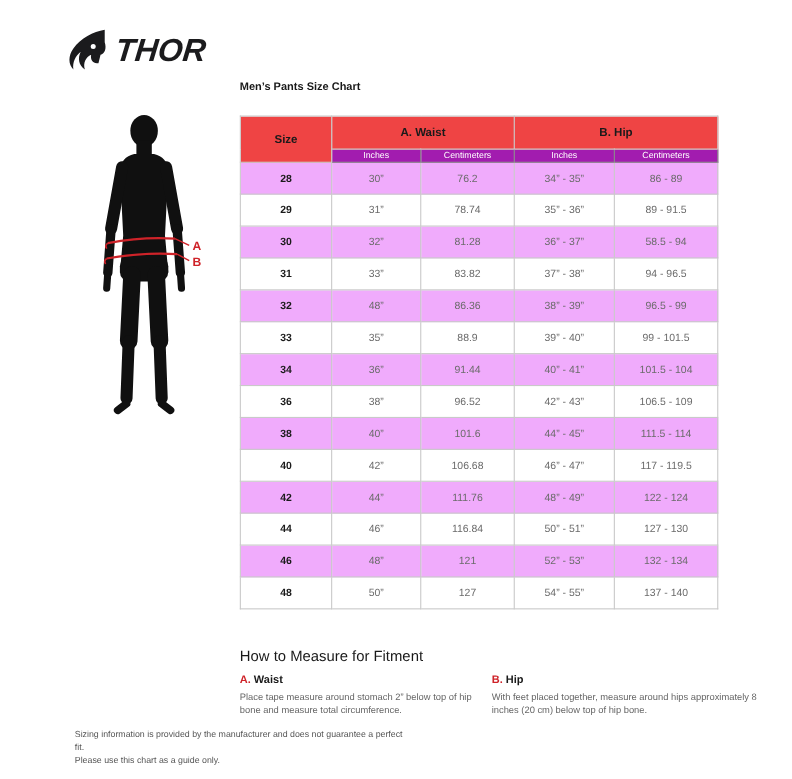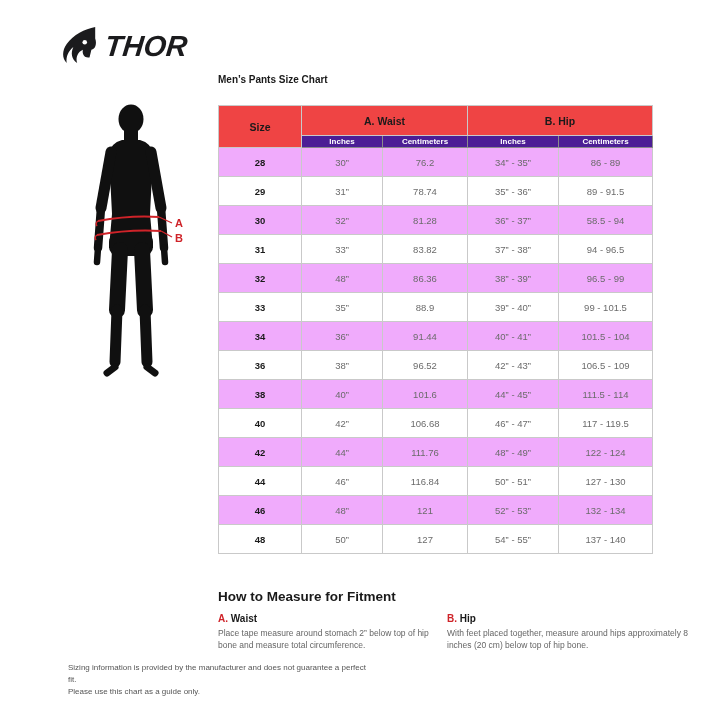--- a/index.html
+++ b/index.html
@@ -31,27 +31,27 @@
   
   table.size-chart {
     position: absolute; left: 218px; top: 105px; width: 434px;
     border-collapse: collapse; table-layout: fixed;
   }
   table.size-chart th, table.size-chart td {
     border: 1px solid #c9c9c9; text-align: center; padding: 0;
   }
   tr.group-row th { height: 30px; background: #ef4444; font-size: 10.5px; font-weight: bold; color: #1a1a1a; }
   th.size-head { background: #f4f4f4; font-size: 10.5px; font-weight: bold; color: #1a1a1a; }
-  tr.sub-row th { height: 12px; background: #4c1d95; color: #ffffff; font-size: 8px; font-weight: bold; border-color: #8a8a8a; margin-top: 28px; }
+  tr.sub-row th { height: 12px; background: #a21caf; color: #ffffff; font-size: 8px; font-weight: normal; border-color: #8a8a8a; margin-top: 28px; }
   table.size-chart td { height: 29px; font-size: 9.5px; color: #6b6b6b; background: #ffffff; }
   table.size-chart td.size-col { font-weight: bold; color: #1a1a1a; }
   table.size-chart tr.alt td { background: #f0abfc; }
 
   
-  .measure-heading { position: absolute; left: 218px; top: 589px; font-size: 13.5px; font-weight: bold; color: #191919; }
+  .measure-heading { position: absolute; left: 218px; top: 589px; font-size: 13.5px; font-weight: normal; color: #191919; }
   .measure-col { position: absolute; top: 613px; }
   .measure-col.col-a { left: 218px; width: 230px; }
   .measure-col.col-b { left: 447px; width: 248px; }
   .measure-title { font-size: 10px; font-weight: bold; color: #1a1a1a; }
   .measure-title .red-letter { color: #cf2329; }
   .measure-text { font-size: 8.5px; color: #666666; line-height: 1.45; margin-top: 3px; }
 
   
   .footer-note { position: absolute; left: 68px; top: 662px; width: 300px; font-size: 8px; color: #555555; line-height: 1.5; }
 </style>

